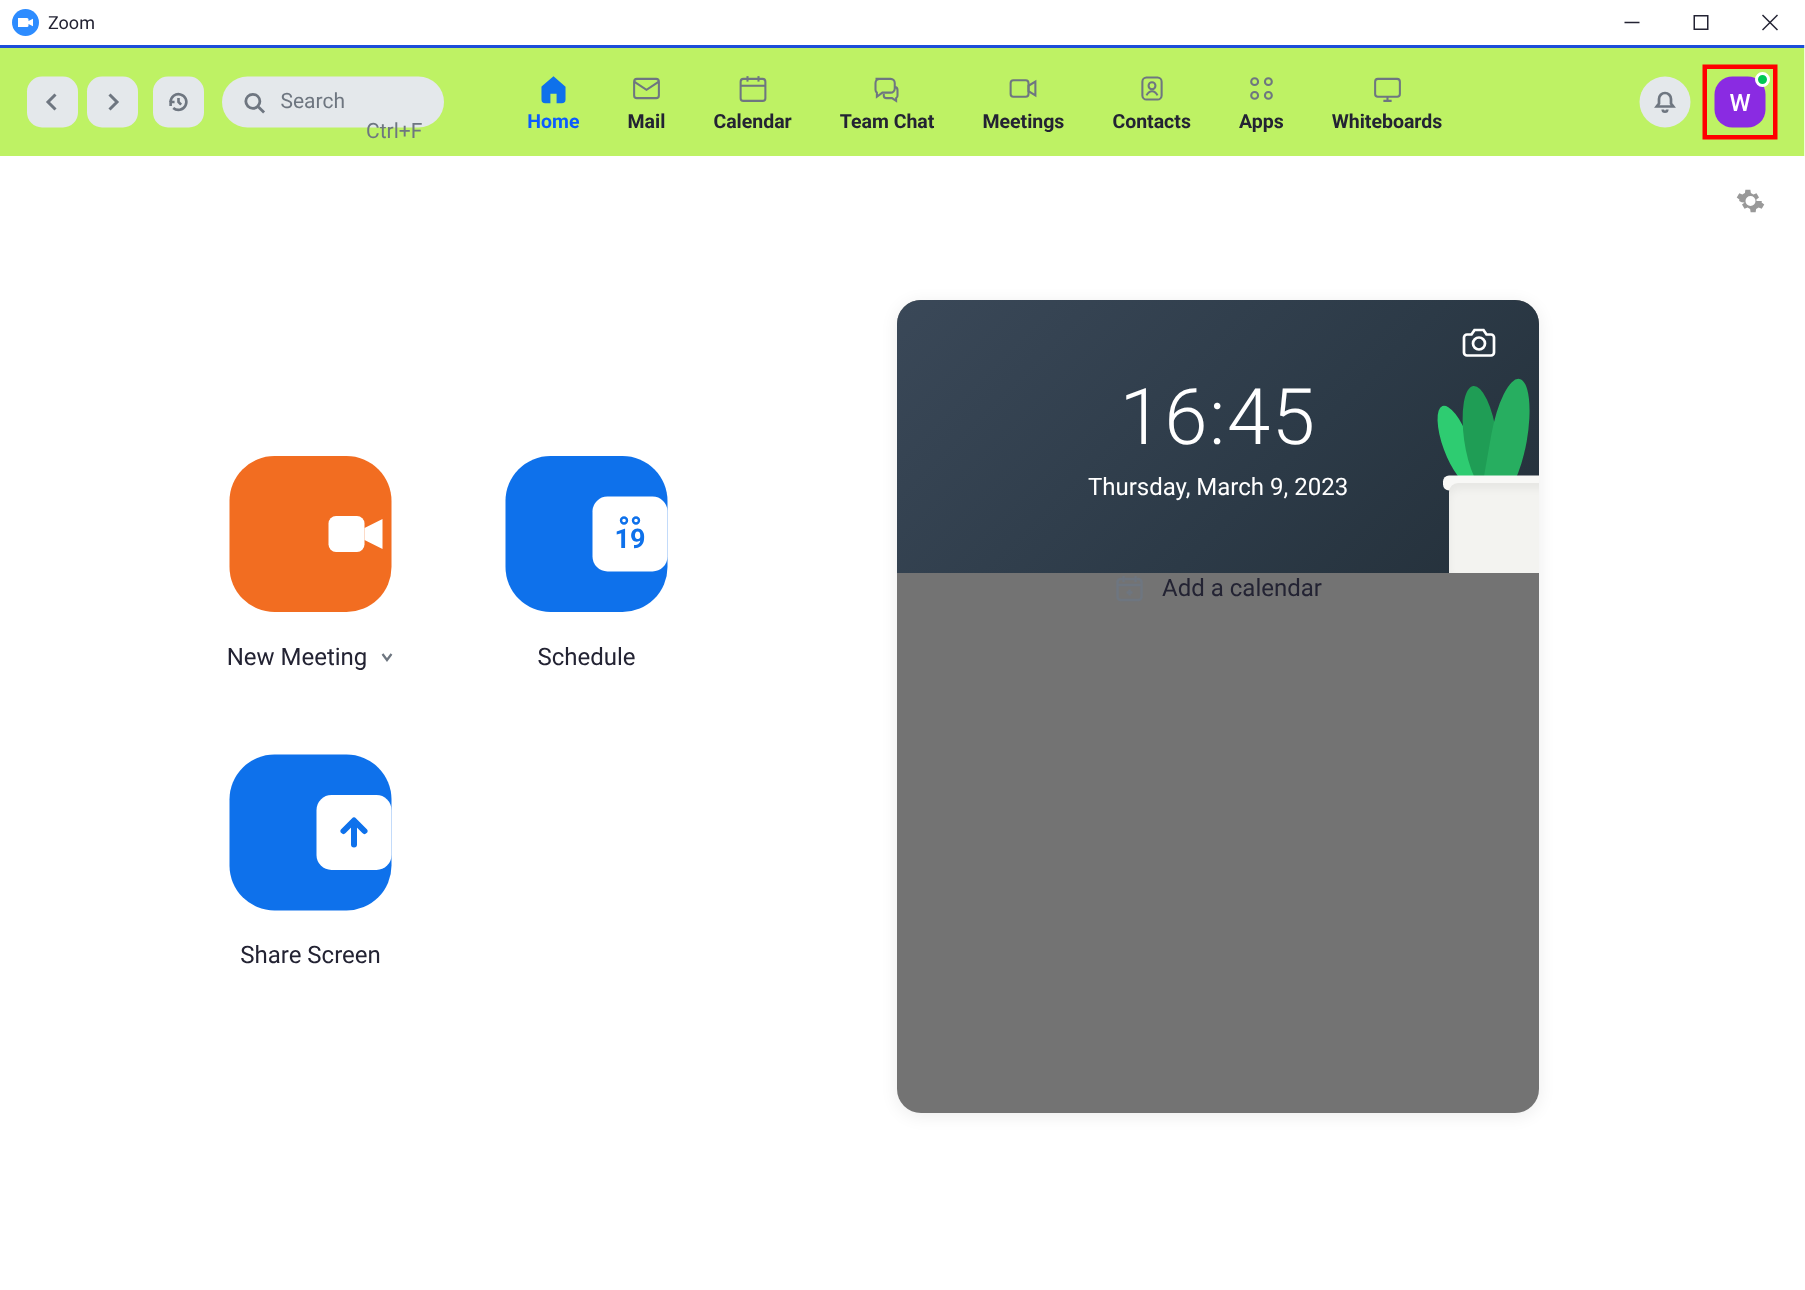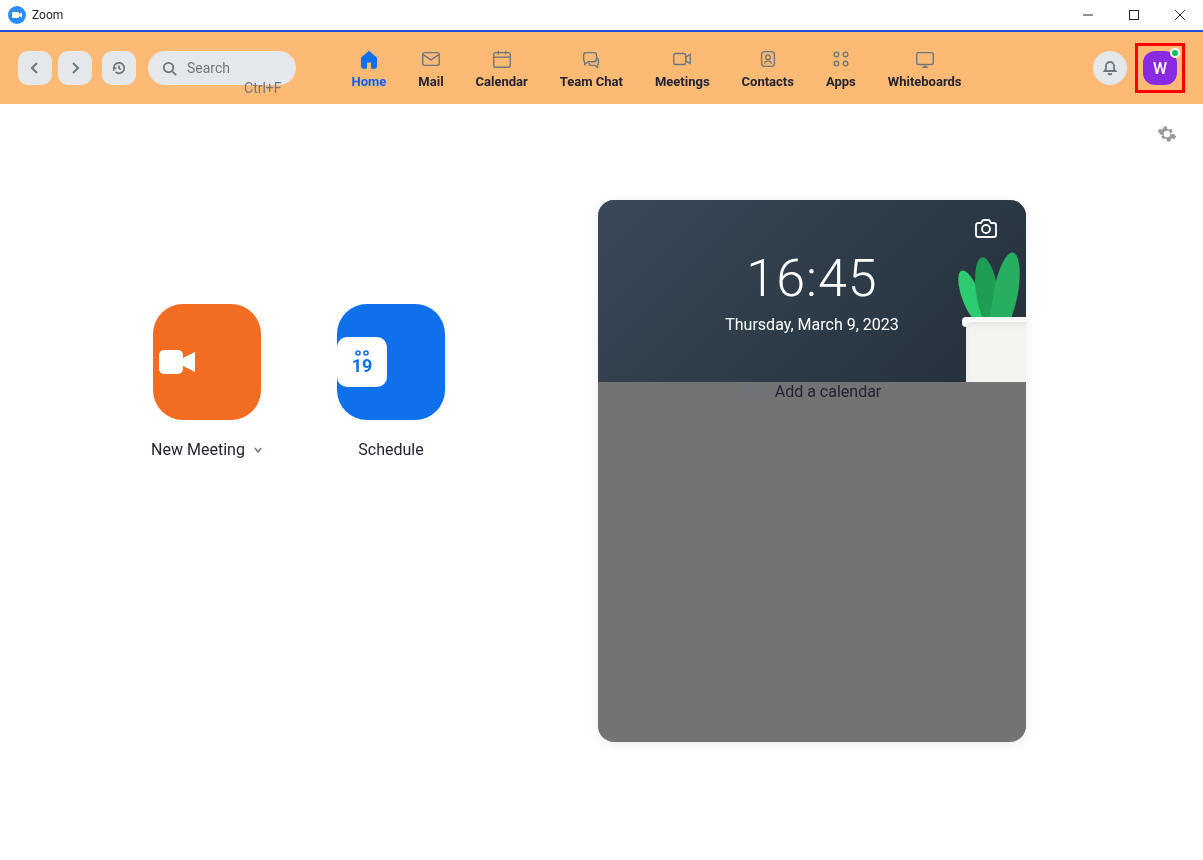--- a/index.html
+++ b/index.html
@@ -8,21 +8,21 @@
   
   .titlebar { height: 32px; display: flex; align-items: center; padding: 0 0 0 8px; background: #fff; border-bottom: 2px solid #1d4ed8; }
   .titlebar-logo { width: 18px; height: 18px; border-radius: 50%; background: #2d8cff; display: flex; align-items: center; justify-content: center; margin-right: 6px; }
   .titlebar-logo svg { width: 12px; height: 8px; fill: #fff; }
   .titlebar-title { font-size: 12px; color: #232333; }
   .titlebar-spacer { flex: 1; }
   .win-btn { width: 46px; height: 32px; display: flex; align-items: center; justify-content: center; cursor: pointer; }
   .win-btn svg { width: 12px; height: 12px; stroke: #232333; stroke-width: 1; fill: none; }
 
   
-  .toolbar { height: 72px; background: #fdba74; display: flex; align-items: center; padding: 0 18px; gap: 6px; }
+  .toolbar { height: 72px; background: #bef264; display: flex; align-items: center; padding: 0 18px; gap: 6px; }
   .tb-btn { width: 34px; height: 34px; border-radius: 10px; background: #e4e8eb; display: flex; align-items: center; justify-content: center; cursor: pointer; }
   .tb-btn svg { width: 14px; height: 14px; stroke: #6e7680; fill: none; stroke-width: 2; }
   .tb-btn.hist { margin-left: 4px; }
   .search-pill { margin-left: 6px; height: 34px; border-radius: 17px; background: #e4e8eb; display: flex; align-items: center; padding: 0 14px; gap: 10px; cursor: pointer; }
   .search-pill svg { width: 15px; height: 15px; stroke: #6e7680; fill: none; stroke-width: 2; }
   .search-label { font-size: 14px; color: #6e7680; }
   .search-shortcut { font-size: 14px; color: #6e7680; margin-left: 4px; margin-top: 39px; }
 
   .nav { display: flex; gap: 0; margin-left: 34px; }
   .nav-item { display: flex; flex-direction: column; align-items: center; justify-content: center; gap: 4px; padding: 0 16px; cursor: pointer; position: relative; font-weight: bold; }
@@ -39,21 +39,21 @@
   .presence { position: absolute; top: -3px; right: -3px; width: 10px; height: 10px; border-radius: 50%; background: #00c853; border: 2px solid #fff; }
 
   
   .content { position: relative; height: calc(860px - 32px - 72px); display: flex; }
   .settings-icon { position: absolute; top: 20px; right: 26px; cursor: pointer; }
   .settings-icon svg { width: 20px; height: 20px; fill: #999; }
 
   .left-panel { width: 598px; padding-top: 200px; display: flex; flex-direction: column; align-items: center; }
   .action-grid { display: grid; grid-template-columns: repeat(2, 160px); grid-template-rows: repeat(2, auto); gap: 56px 24px; }
   .action-cell { display: flex; flex-direction: column; align-items: center; gap: 20px; }
-  .action-tile { width: 108px; height: 116px; border-radius: 30px; display: flex; align-items: center; justify-content: flex-start; cursor: pointer; }
+  .action-tile { width: 108px; height: 104px; border-radius: 30px; display: flex; align-items: center; justify-content: flex-end; cursor: pointer; }
   .tile-orange { background: #f26d21; }
   .tile-blue { background: #0e71eb; }
   .action-tile svg { width: 48px; height: 48px; }
   .inner-sq { width: 50px; height: 50px; border-radius: 10px; background: #fff; display: flex; align-items: center; justify-content: center; }
   .inner-sq svg { width: 26px; height: 26px; }
   .action-label { font-size: 16px; color: #232333; display: flex; align-items: center; gap: 8px; }
   .chevron { width: 10px; height: 10px; }
 
   .right-panel { flex: 1; padding-top: 96px; padding-right: 48px; }
   .card { width: 428px; border-radius: 16px; box-shadow: 0 2px 12px rgba(0,0,0,0.08); overflow: hidden; background: #737373; }
@@ -240,20 +240,31 @@
             <svg viewBox="0 0 26 10" style="width:26px;height:8px;">
                 <circle cx="8" cy="5" r="2.5" fill="none" stroke="#0e71eb" stroke-width="2"></circle>
                 <circle cx="18" cy="5" r="2.5" fill="none" stroke="#0e71eb" stroke-width="2"></circle>
               </svg>
             <span style="color:#0e71eb;font-weight:700;font-size:18px;margin-top:-2px;">19</span>
           </div>
         </div>
         <div class="action-label">Schedule</div>
       </div>
 
+      <div class="action-cell">
+        <div class="action-tile tile-blue">
+          <div class="inner-sq">
+              <svg viewBox="0 0 26 26">
+                <line x1="13" y1="21" x2="13" y2="6" stroke="#0e71eb" stroke-width="4" stroke-linecap="round"></line>
+                <polyline points="6,12 13,5 20,12" fill="none" stroke="#0e71eb" stroke-width="4" stroke-linecap="round" stroke-linejoin="round"></polyline>
+              </svg>
+            </div>
+        </div>
+        <div class="action-label">Share Screen</div>
+      </div>
     </div>
   </div>
 
   <div class="right-panel">
     <div class="card">
       <div class="card-hero">
         <div class="hero-camera">
           <svg viewBox="0 0 24 20">
               <path d="M4 5h3l2-3h6l2 3h3a2 2 0 0 1 2 2v10a2 2 0 0 1-2 2H4a2 2 0 0 1-2-2V7a2 2 0 0 1 2-2z"></path>
               <circle cx="12" cy="11" r="4"></circle>

